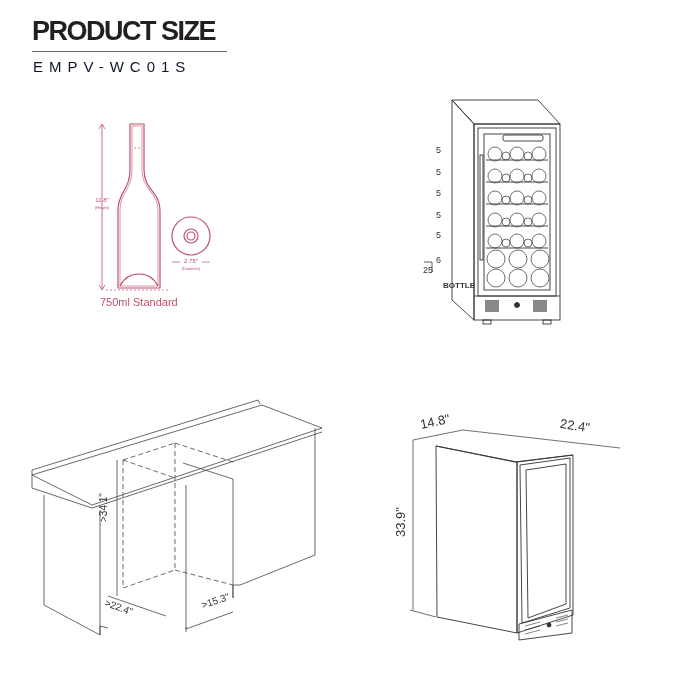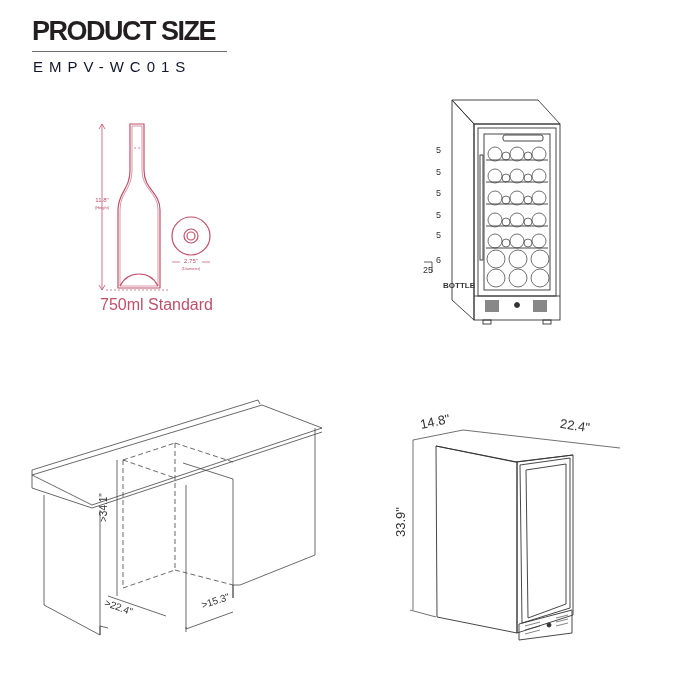--- a/index.html
+++ b/index.html
@@ -34,21 +34,21 @@
     <circle cx="191" cy="236" r="4"></circle>
 
     <line x1="172" y1="262" x2="180" y2="262" stroke-width="0.7"></line>
     <line x1="202" y1="262" x2="210" y2="262" stroke-width="0.7"></line>
   </g>
 </svg>
 <div style="position:absolute;left:90px;top:197px;width:24px;text-align:center;font-size:6px;color:#c0506a;">11.8"</div>
 <div style="position:absolute;left:88px;top:205px;width:28px;text-align:center;font-size:4px;color:#c0506a;">(Height)</div>
 <div style="position:absolute;left:180px;top:258px;width:22px;text-align:center;font-size:6px;color:#c0506a;">2.75"</div>
 <div style="position:absolute;left:178px;top:266px;width:26px;text-align:center;font-size:4px;color:#c0506a;">(Diameter)</div>
-<div style="position:absolute;left:100px;top:296px;font-size:16px;color:#c0506a;">750ml Standard</div>
+<div style="position:absolute;left:100px;top:296px;font-size:11px;color:#c0506a;">750ml Standard</div>
 
 <svg class="fig" width="700" height="700">
   <g stroke="#333" fill="none" stroke-width="0.9">
     <polygon points="452,100 538,100 560,124 474,124"></polygon>
     <polygon points="452,100 474,124 474,320 452,300"></polygon>
     <rect x="474" y="124" width="86" height="196"></rect>
     <rect x="478" y="128" width="78" height="168"></rect>
     <rect x="484" y="134" width="66" height="156"></rect>
     <rect x="503" y="135" width="40" height="6" rx="2"></rect>
     <rect x="480" y="155" width="3" height="105"></rect>

